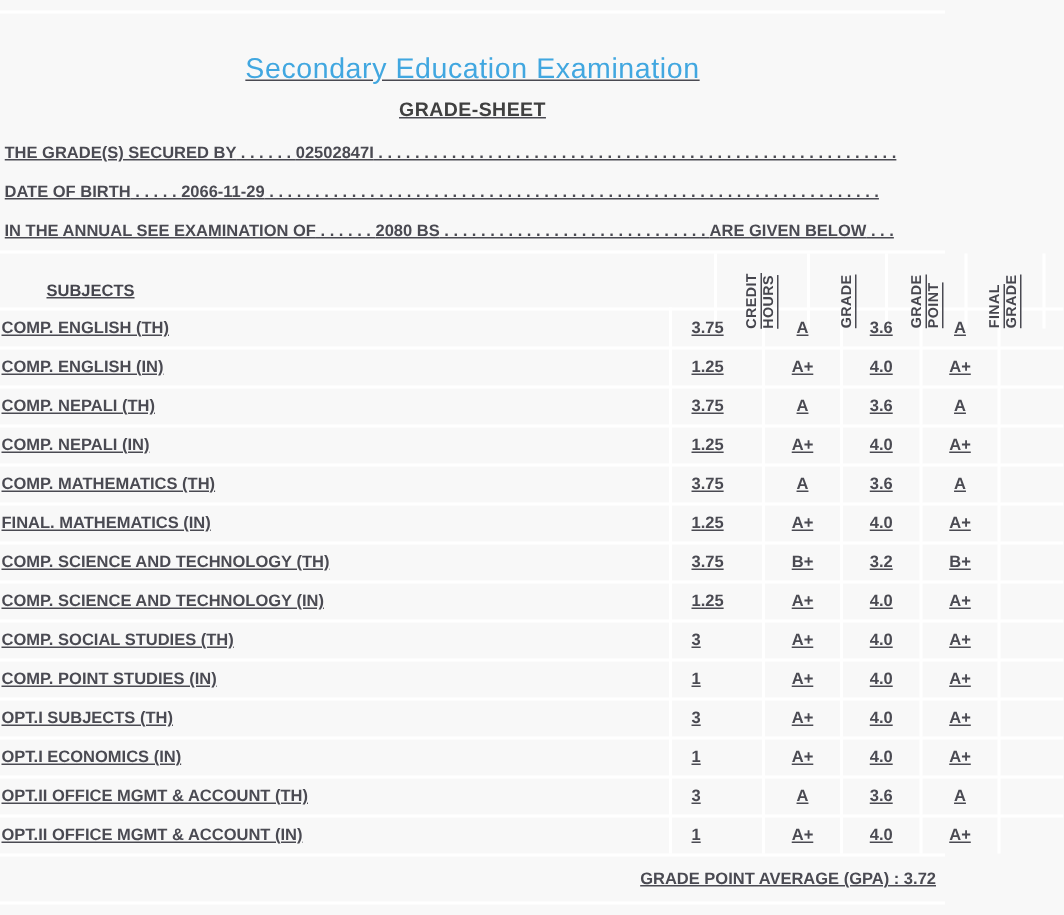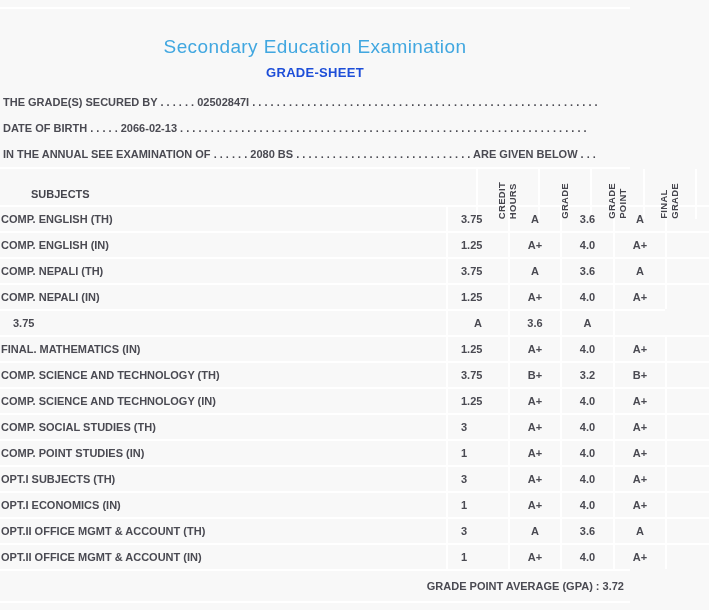--- a/index.html
+++ b/index.html
@@ -3,31 +3,31 @@
 <meta charset="utf-8">
 <style>
   html,body{margin:0;padding:0;}
   body{
     width:709px;height:610px;overflow:hidden;
     background:#f8f8f8;
     font-family:"Liberation Sans",sans-serif;
     color:#4a4a52;
     -webkit-font-smoothing:antialiased;
   }
-  .page{position:relative;width:630px;height:610px;}
+  .page{position:relative;width:630px;height:610px;text-decoration:underline;}
   .topline{height:7px;border-bottom:2px solid #ffffff;}
   .title{
     margin:0;padding-top:26px;text-align:center;
     font-size:19px;line-height:23px;font-weight:400;
     color:#41a7e0;letter-spacing:.4px;
   }
   .subtitle{
     margin:7px 12px 0;text-align:center;
     font-size:13px;line-height:15px;font-weight:700;
-    color:#1d4ed8;letter-spacing:.3px;
+    color:#404040;letter-spacing:.3px;
   }
   .info{margin-top:9px;padding-left:3px;}
   .info-line{
     width:632px;height:26px;line-height:26px;
     font-size:11px;font-weight:700;color:#4a4a52;
     white-space:nowrap;overflow:hidden;
   }
   .gtable{border-top:2px solid #ffffff;}
   .grow{display:grid;grid-template-columns:446px 62px 52px 53px 52px 44px;}
   .cell{box-sizing:border-box;border-left:2px solid #ffffff;min-width:0;}
@@ -73,21 +73,21 @@
 
 <div class="page">
 
   <div class="topline"></div>
 
   <h1 class="title">Secondary Education Examination</h1>
   <h2 class="subtitle">GRADE-SHEET</h2>
 
   <div class="info">
     <div class="info-line"><span>THE GRADE(S) SECURED BY</span><span> . . . . . . </span><span>02502847I</span><span> . . . . . . . . . . . . . . . . . . . . . . . . . . . . . . . . . . . . . . . . . . . . . . . . . . . . . . . . .</span></div>
-    <div class="info-line"><span>DATE OF BIRTH</span><span> . . . . . </span><span>2066-02-13</span><span> . . . . . . . . . . . . . . . . . . . . . . . . . . . . . . . . . . . . . . . . . . . . . . . . . . . . . . . . . . . . . . . . . . .</span></div>
+    <div class="info-line"><span>DATE OF BIRTH</span><span> . . . . . </span><span>2066-11-29</span><span> . . . . . . . . . . . . . . . . . . . . . . . . . . . . . . . . . . . . . . . . . . . . . . . . . . . . . . . . . . . . . . . . . . .</span></div>
     <div class="info-line"><span>IN THE ANNUAL SEE EXAMINATION OF</span><span> . . . . . . </span><span>2080 BS</span><span> . . . . . . . . . . . . . . . . . . . . . . . . . . . . . </span><span>ARE GIVEN BELOW</span><span> . . .</span></div>
   </div>
 
   <div class="gtable">
 
     <div class="grow ghead">
       <div class="cell subjects">SUBJECTS</div>
       <div class="cell">
           <span class="vh">CREDIT
 HOURS</span>
@@ -136,20 +136,21 @@
       </div>
         <div class="grow">
         <div class="cell subject">COMP. NEPALI (IN)</div>
         <div class="cell credit">1.25</div>
         <div class="cell grade">A+</div>
         <div class="cell point">4.0</div>
         <div class="cell final">A+</div>
         <div class="cell remarks"></div>
       </div>
         <div class="grow">
+        <div class="cell subject">COMP. MATHEMATICS (TH)</div>
         <div class="cell credit">3.75</div>
         <div class="cell grade">A</div>
         <div class="cell point">3.6</div>
         <div class="cell final">A</div>
         <div class="cell remarks"></div>
       </div>
         <div class="grow">
         <div class="cell subject">FINAL. MATHEMATICS (IN)</div>
         <div class="cell credit">1.25</div>
         <div class="cell grade">A+</div>

